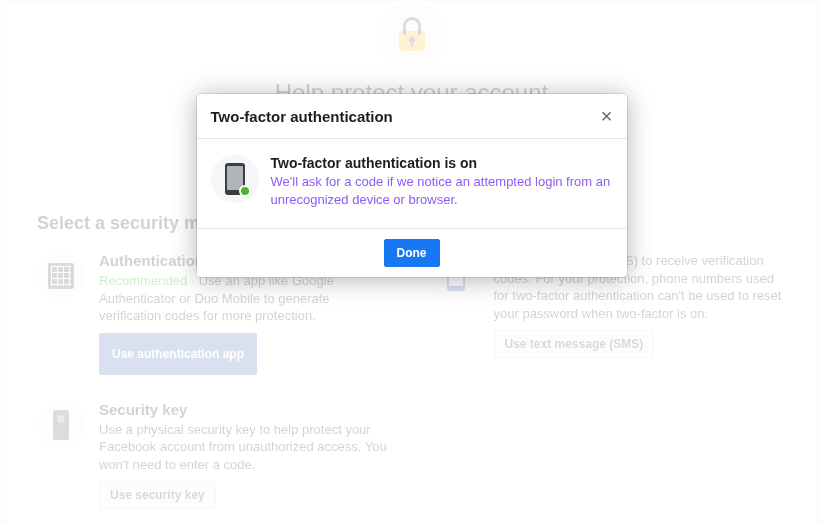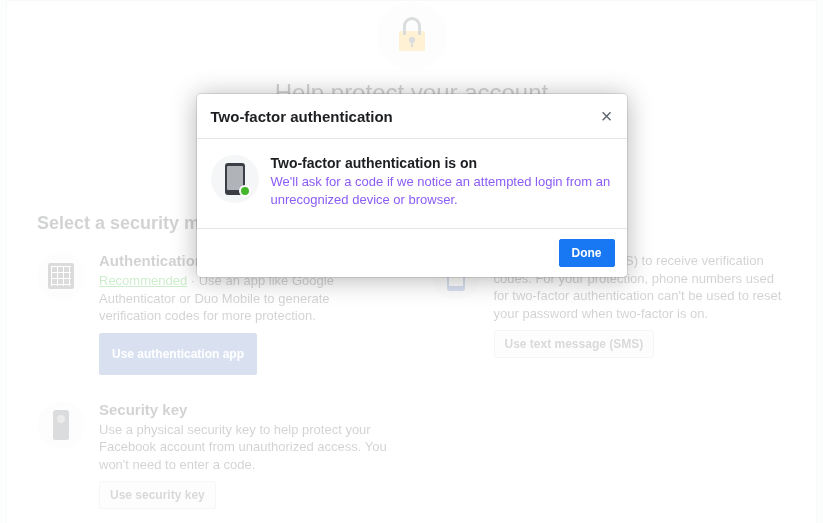--- a/index.html
+++ b/index.html
@@ -88,21 +88,21 @@
   .qr-ic { width:26px;height:26px;background:#4a4a4a;position:relative;border-radius:2px; }
   .qr-ic::before{content:"";position:absolute;inset:3px;background:
      linear-gradient(90deg,#fff 1px,transparent 1px) 0 0/6px 100%,
      linear-gradient(#fff 1px,transparent 1px) 0 0/100% 6px; }
   .phone-ic{width:18px;height:30px;background:#4267b2;border-radius:3px;position:relative;}
   .phone-ic::before{content:"";position:absolute;inset:3px 2px 5px 2px;background:#fff;}
   .key-ic{width:16px;height:30px;background:#4b4f56;border-radius:3px 3px 2px 2px;position:relative;}
   .key-ic::before{content:"";position:absolute;top:5px;left:4px;width:8px;height:8px;border-radius:50%;background:#999;}
   .method-body { flex:1; }
   .method-heading { font-weight: bold; font-size: 15px; margin-bottom:3px; }
-  .recommended { color: #00a400; text-decoration: underline; }
+  .recommended { color: #00a400; }
   .method-text { color:#1c1e21; font-size:13px; line-height:1.35; margin-bottom:8px;}
   .btn {
     display:inline-block;
     font-size: 12px;
     font-weight: bold;
     padding: 6px 10px;
     border: 1px solid #ccd0d5;
     background: #f5f6f7;
     color:#404040;
     border-radius: 2px;
@@ -135,21 +135,21 @@
   }
   .modal-title{font-weight:bold;font-size:15px;}
   .close-x{color:#606770;font-size:20px;line-height:1;cursor:pointer;background:none;border:none;}
   .modal-body{display:flex;padding:16px 14px 20px;border-bottom:1px solid #e5e5e5;}
   .modal-icon{width:48px;height:48px;border-radius:50%;background:#f5f6f7;margin-right:12px;flex:0 0 48px;display:flex;align-items:center;justify-content:center;position:relative;}
   .phone2{width:20px;height:32px;background:#3b3f45;border-radius:3px;position:relative;}
   .phone2::before{content:"";position:absolute;inset:3px 2px 5px 2px;background:#b0b3b8;border-radius:1px;}
   .dot-ok{position:absolute;bottom:6px;right:8px;width:12px;height:12px;border-radius:50%;background:#42b72a;border:2px solid #fff;}
   .modal-heading{font-weight:bold;font-size:14px;margin-bottom:2px;}
   .modal-text{color:#8b5cf6;font-size:13px;line-height:1.35;}
-  .modal-footer{display:flex;justify-content:flex-end;padding:10px 12px;}
+  .modal-footer{display:flex;justify-content:center;padding:10px 12px;}
 </style>
 </head>
 <body>
 
 <div class="page">
   <div class="lock-badge">
     <div class="lock-body">
         <div class="lock-shackle"></div>
         <div class="lock-keyhole"></div>
       </div>

